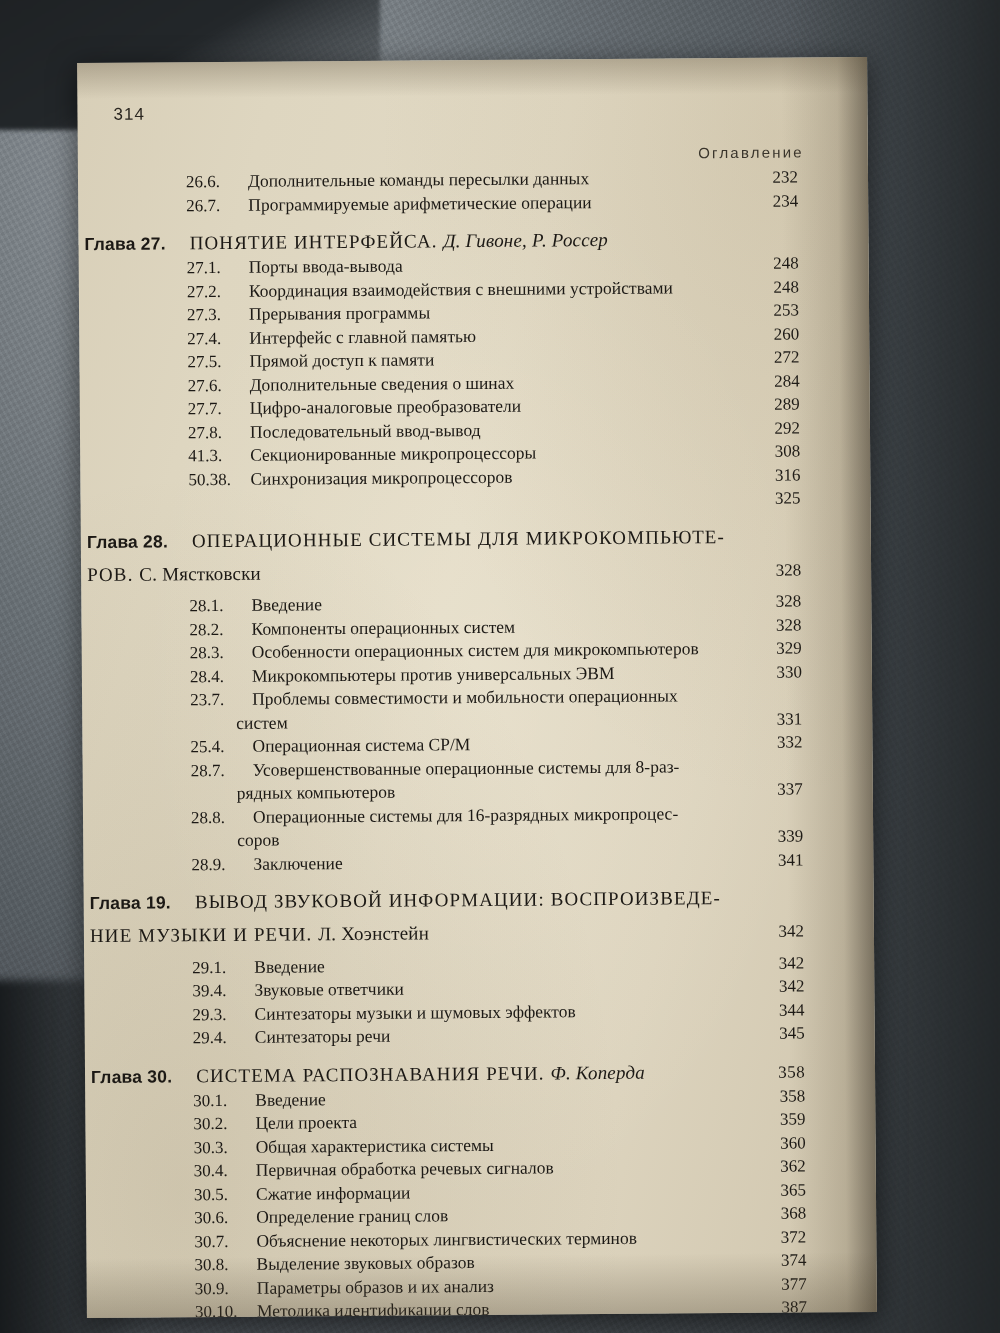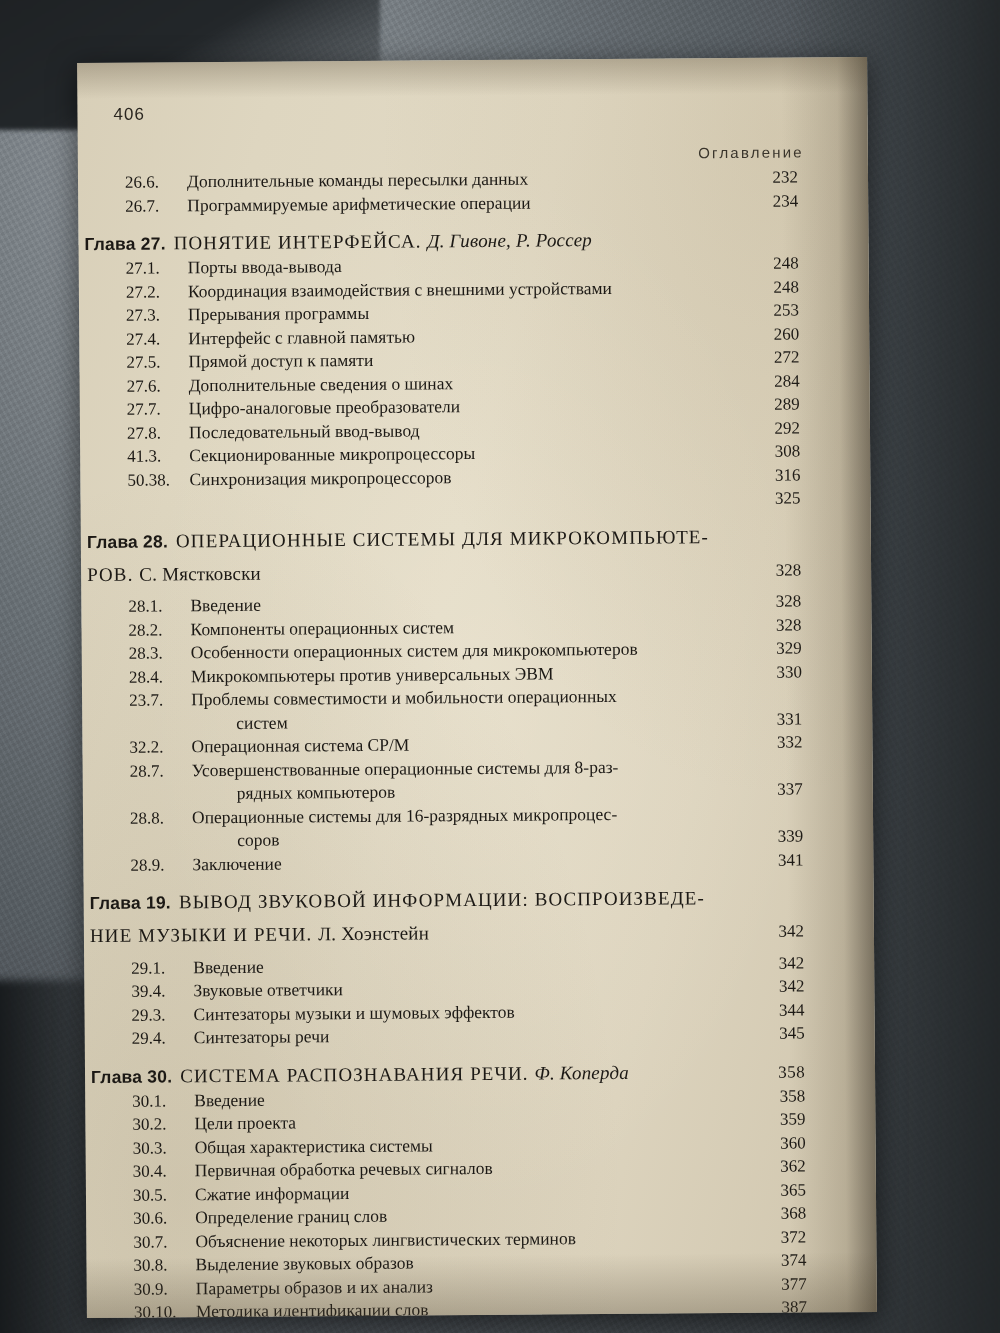--- a/index.html
+++ b/index.html
@@ -126,21 +126,21 @@
     align-items: baseline;
     font-size: 17.5px;
     line-height: 23.5px;
     color: #1c1915;
     white-space: nowrap;
   }
   .num {
     flex: 0 0 auto;
     width: 62px;
     text-align: left;
-    padding-left: 47px;
+    padding-left: 108px;
     box-sizing: content-box;
     font-size: 17px;
   }
   .title {
     flex: 1 1 auto;
     white-space: normal;
   }
   .page {
     flex: 0 0 auto;
     width: 46px;
@@ -155,21 +155,21 @@
     font-size: 19px;
     line-height: 25px;
     letter-spacing: 0.4px;
   }
   .chapter .chap-label {
     flex: 0 0 auto;
     font-family: "Liberation Sans", sans-serif;
     font-weight: bold;
     font-size: 17.5px;
     padding-left: 6px;
-    padding-right: 8px;
+    padding-right: 24px;
     letter-spacing: 0.2px;
   }
   .chapter .chap-title {
     flex: 1 1 auto;
     letter-spacing: 1.1px;
     white-space: normal;
   }
   .chapter .chap-title .author {
     font-style: italic;
     letter-spacing: 0.2px;
@@ -198,21 +198,21 @@
 
 <div id="photo">
   <div class="fabric"></div>
   <div class="dark-top-left"></div>
   <div class="dark-left-band"></div>
   <div class="dark-right-band"></div>
 
   <div id="page">
     <div class="paper-noise"></div>
 
-    <div class="folio">406</div>
+    <div class="folio">314</div>
     <div class="running-head">Оглавление</div>
 
     <div class="toc" id="toc">
         <div class="row">
           <span class="num">26.6.</span>
           <span class="title">Дополнительные команды пересылки данных</span>
           <span class="page">232</span>
         </div>
         <div class="row">
           <span class="num">26.7.</span>
@@ -311,21 +311,21 @@
         <div class="row">
           <span class="num">23.7.</span>
           <span class="title">Проблемы совместимости и мобильности операционных</span>
           <span class="page"></span>
         </div>
         <div class="row">
           <span class="wrap-cont" style="flex: 1 1 auto;">систем</span>
           <span class="page">331</span>
         </div>
         <div class="row">
-          <span class="num">32.2.</span>
+          <span class="num">25.4.</span>
           <span class="title">Операционная система CP/M</span>
           <span class="page">332</span>
         </div>
         <div class="row">
           <span class="num">28.7.</span>
           <span class="title">Усовершенствованные операционные системы для 8-раз-</span>
           <span class="page"></span>
         </div>
         <div class="row">
           <span class="wrap-cont" style="flex: 1 1 auto;">рядных компьютеров</span>

